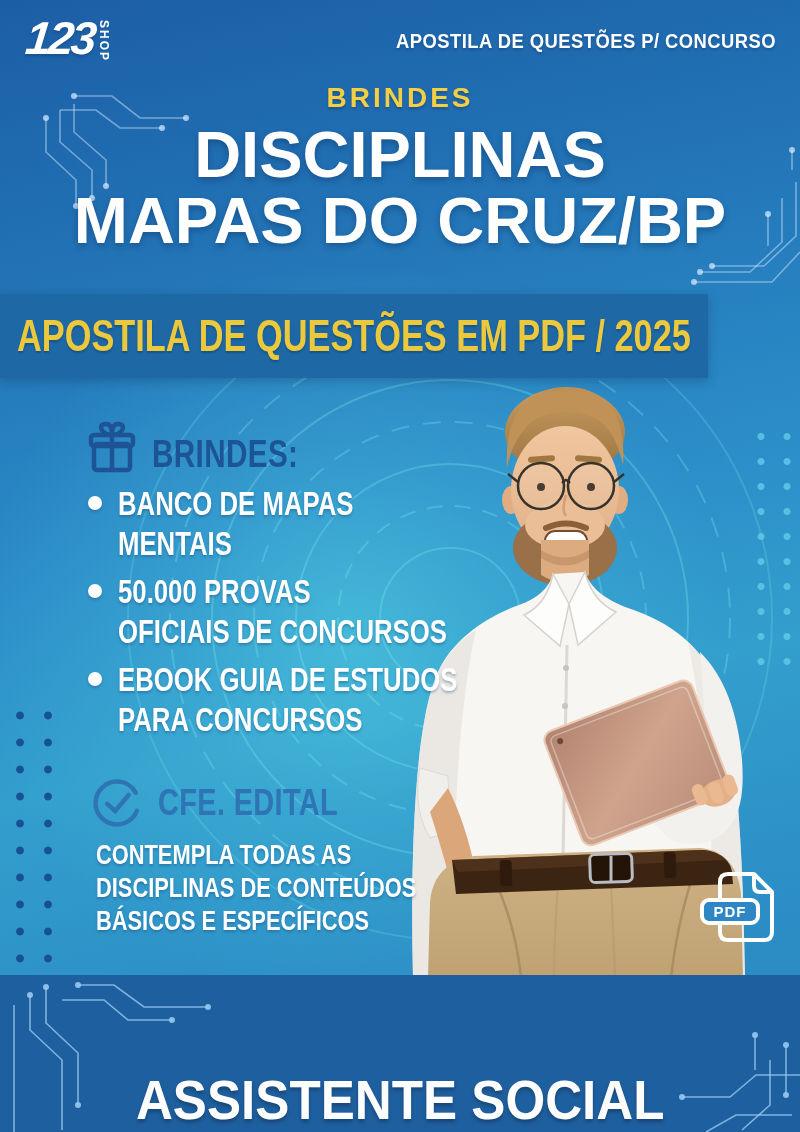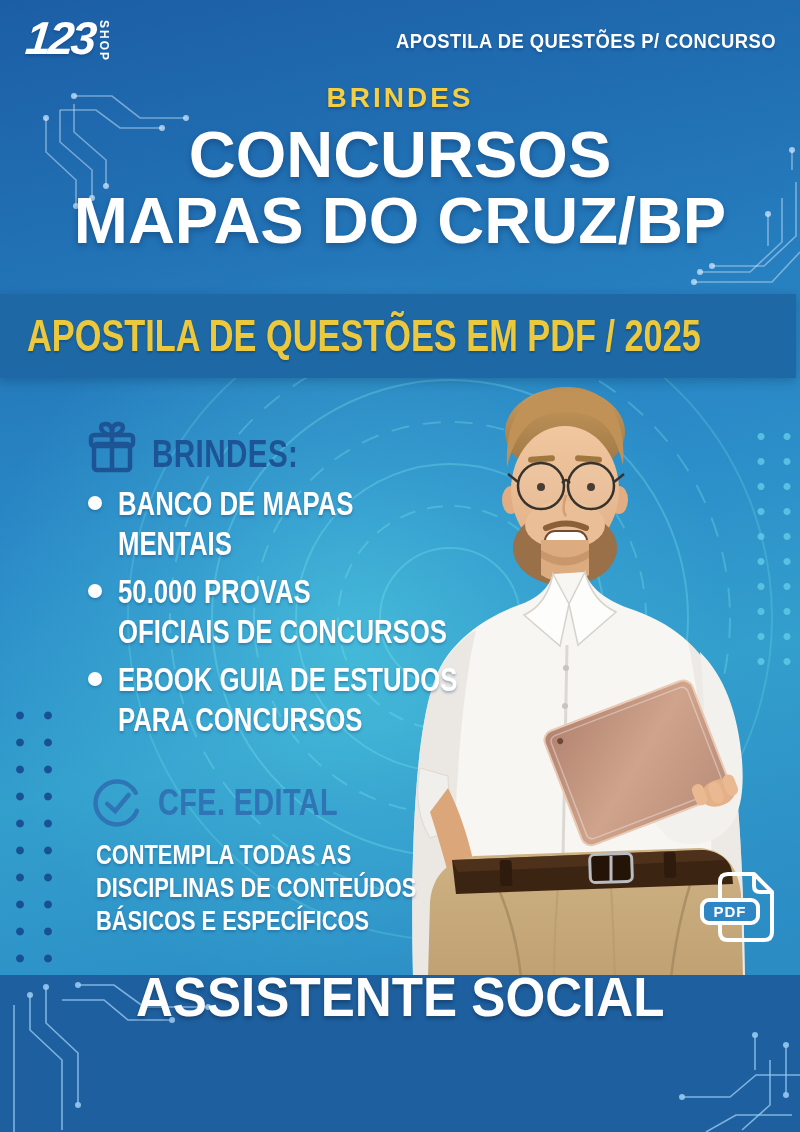--- a/index.html
+++ b/index.html
@@ -34,22 +34,22 @@
 
   
   .tagline { position:absolute; right:24px; top:30px; z-index:2; color:#fff; font-weight:700; font-size:20px; letter-spacing:.5px; text-shadow:0 2px 3px rgba(10,40,80,.3); white-space:nowrap; }
 
   
   .hero { position:absolute; left:0; right:0; top:82px; z-index:2; text-align:center; color:#fff; }
   .kicker { font-size:28px; font-weight:800; letter-spacing:3px; color:#f4cf43; text-shadow:0 2px 3px rgba(10,40,80,.35); margin-bottom:8px; }
   .title-line { font-size:65px; font-weight:700; line-height:66px; letter-spacing:0px; text-shadow:0 3px 6px rgba(8,35,75,.35); white-space:nowrap; }
 
   
-  .banner { position:absolute; left:0; top:294px; width:796px; height:84px; z-index:2; background:#1d68a5;
-    display:flex; align-items:center; justify-content:flex-end; box-shadow:0 3px 10px rgba(0,30,60,.25); }
+  .banner { position:absolute; left:0; top:294px; width:708px; height:84px; z-index:2; background:#1d68a5;
+    display:flex; align-items:center; justify-content:center; box-shadow:0 3px 10px rgba(0,30,60,.25); }
   .banner-text { font-size:44px; font-weight:700; color:#ecc83d; white-space:nowrap; text-shadow:0 2px 2px rgba(10,40,70,.3); }
 
   
   .brindes-head { position:absolute; left:86px; top:420px; z-index:2; display:flex; align-items:flex-end; gap:14px; }
   .brindes-title { font-size:38px; font-weight:800; color:#1d5496; white-space:nowrap; letter-spacing:.5px; }
   .bullets { position:absolute; left:86px; top:484px; z-index:2; margin:0; padding:0; list-style:none; }
   .bullet { display:flex; margin-bottom:8px; }
   .dot { width:14px; height:14px; border-radius:50%; background:#fff; margin:12px 16px 0 2px; flex:none; box-shadow:0 2px 3px rgba(20,60,110,.3); }
   .bullet-text { color:#fff; font-size:33px; font-weight:700; line-height:40px; text-shadow:0 2px 3px rgba(20,60,110,.35); }
   .bl { display:block; white-space:nowrap; transform:scaleX(.78); transform-origin:left center; }
@@ -57,21 +57,21 @@
   
   .edital-head { position:absolute; left:92px; top:778px; z-index:2; display:flex; align-items:center; gap:16px; }
   .edital-title { font-size:37px; font-weight:800; color:#2f74b5; white-space:nowrap; letter-spacing:.5px; }
   .edital-text { position:absolute; left:96px; top:838px; z-index:2; color:#fff; font-size:28px; font-weight:700; line-height:33px; text-shadow:0 2px 3px rgba(20,60,110,.35); }
 
   
   .pdf-badge { position:absolute; left:698px; top:870px; z-index:2; }
 
   
   .footer-band { position:absolute; left:0; top:975px; width:800px; height:157px; z-index:3; background:#1e5f9f;
-    display:flex; align-items:flex-start; justify-content:center; }
+    display:flex; align-items:flex-end; justify-content:center; }
   .footer-title { color:#fdfdfd; font-size:55px; font-weight:700; white-space:nowrap; text-shadow:0 3px 4px rgba(0,0,0,.25); transform:scaleX(.93); }
   .footer-band svg { position:absolute; inset:0; }
   .footer-title-wrap { position:relative; margin-top:-10px; }
 </style>
 </head>
 <body>
 
 <div class="page">
 
   <svg id="decor" viewBox="0 0 800 1132">
@@ -216,21 +216,21 @@
     <span class="logo-num">123</span>
     <span class="logo-shop">SHOP</span>
   </div>
 
   <div class="tagline">
     <span class="cond-r">APOSTILA DE QUESTÕES P/ CONCURSO</span>
   </div>
 
   <div class="hero">
     <div class="kicker">BRINDES</div>
-    <div class="title-line">CONCURSOS</div>
+    <div class="title-line">DISCIPLINAS</div>
     <div class="title-line">MAPAS DO CRUZ/BP</div>
   </div>
 
   <div class="banner">
     <span class="banner-text cond-c">APOSTILA DE QUESTÕES EM PDF / 2025</span>
   </div>
 
   <div class="brindes-head">
     <svg width="52" height="56" viewBox="0 0 52 56" fill="none" stroke="#1d5496" stroke-width="4.5" stroke-linejoin="round">
       <rect x="8" y="24" width="36" height="26" rx="3"></rect>

